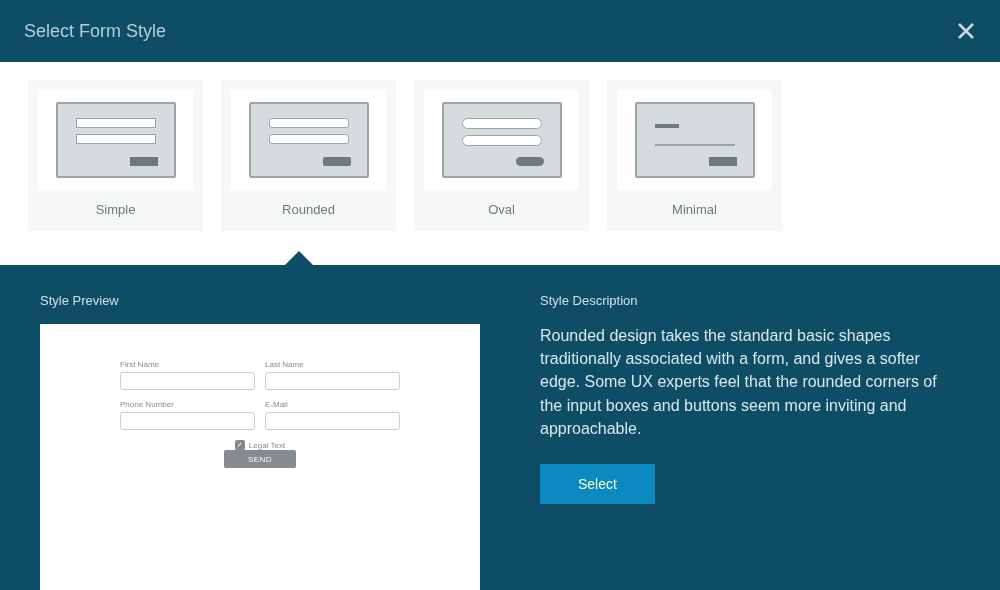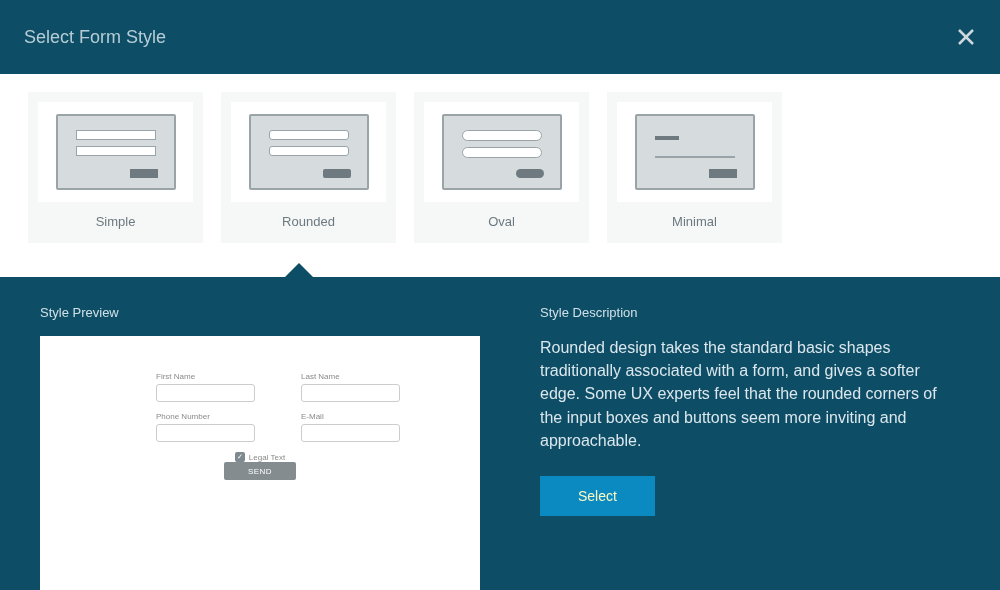--- a/index.html
+++ b/index.html
@@ -10,21 +10,21 @@
     height: 590px;
     overflow: hidden;
   }
   .header {
     background: #0d4d66;
     color: #c9d8de;
     display: flex;
     align-items: center;
     justify-content: space-between;
     padding: 18px 24px;
-    height: 74px;
+    height: 62px;
   }
   .header h1 {
     font-size: 18px;
     font-weight: 400;
     color: #b6cdd6;
   }
   .close-icon {
     cursor: pointer;
     width: 20px;
     height: 20px;
@@ -133,21 +133,21 @@
   .preview-box {
     background: #fff;
     width: 440px;
     height: 272px;
     padding: 36px 80px 20px 80px;
     font-size: 9px;
     color: #888;
     position: relative;
   }
   .form-row { display: flex; gap: 10px; margin-bottom: 10px; }
-  .form-group { flex: 1; margin-left: 36px; }
+  .form-group { flex: 1; }
   .form-label { font-size: 8px; color: #8a8a8a; margin-bottom: 3px; display:block; }
   .form-input {
     width: 100%;
     height: 18px;
     border: 1px solid #ccc;
     border-radius: 3px;
     background: #fff;
   }
   .form-textarea {
     width: 100%;

